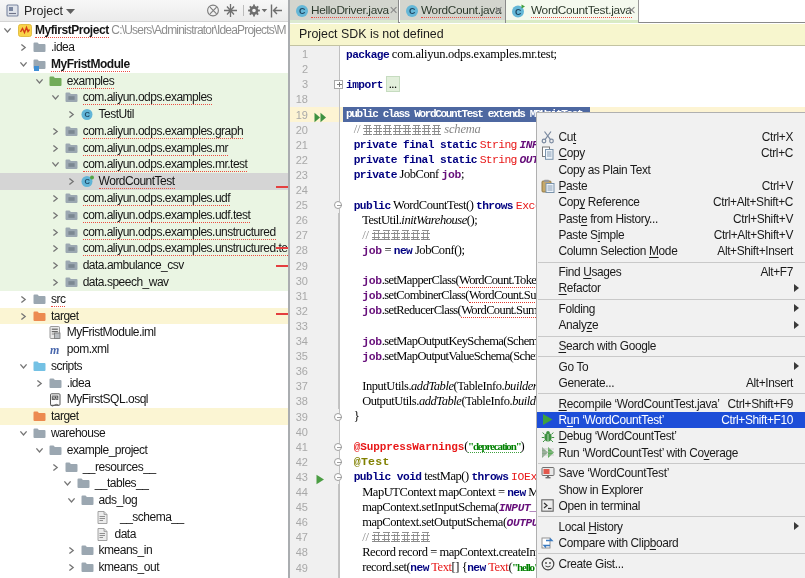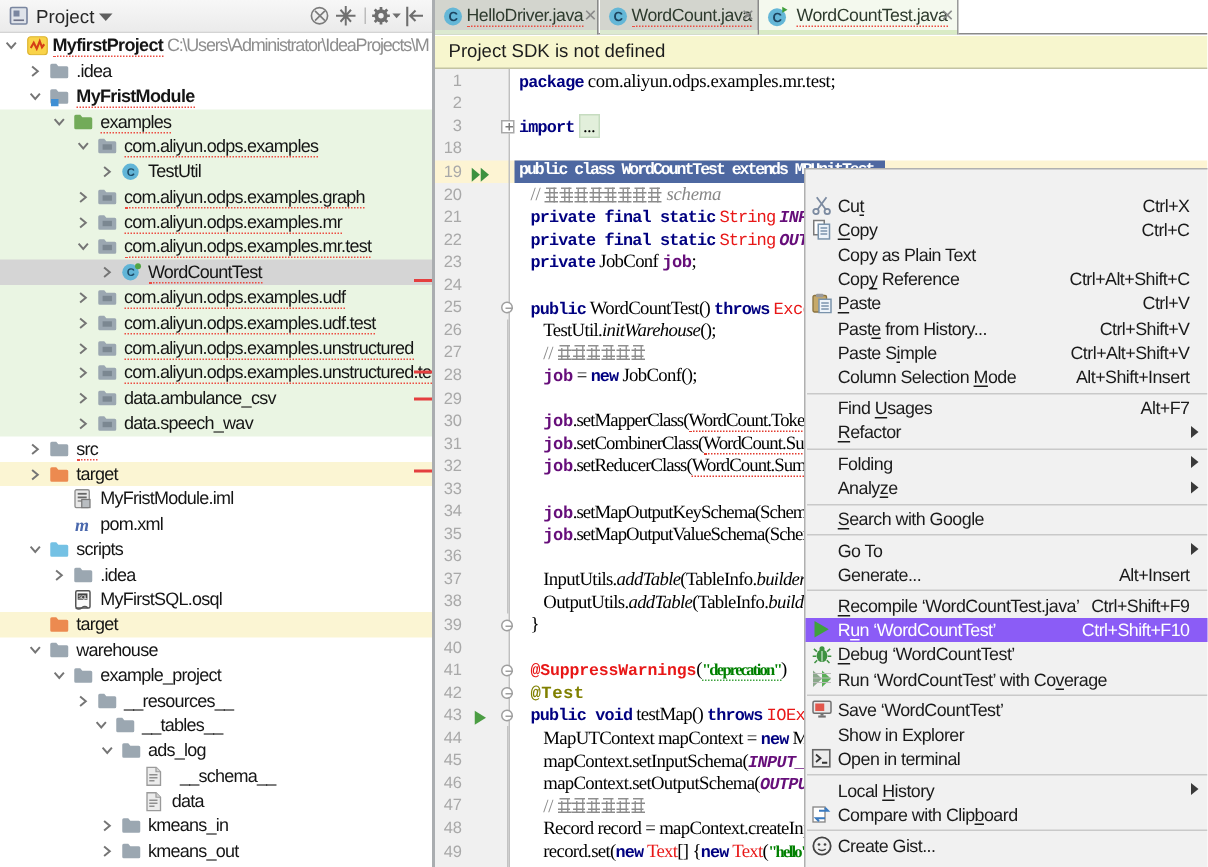--- a/index.html
+++ b/index.html
@@ -61,21 +61,21 @@
 .fplus{position:absolute;left:334px;width:9px;height:9px;border:1px solid #a8a8a8;background:#fff}
 .fplus:before{content:"";position:absolute;left:1.5px;top:3.5px;width:5px;height:1px;background:#7a7a7a}
 .fplus:after{content:"";position:absolute;left:3.5px;top:1.5px;width:1px;height:5px;background:#7a7a7a}
 
 #menu{position:absolute;left:536px;top:112px;width:270px;height:467px;background:#f1f1f1;border:1px solid #b0b0b0;border-right:none;padding-top:16px;font-size:11.9px;letter-spacing:-0.35px;color:#1a1a1a}
 .mi-row{position:relative;height:16.35px;line-height:16.35px;white-space:nowrap}
 .mi-row .ic{position:absolute;left:4px;top:1px;width:15px;height:14px}
 .mi-row .lab{position:absolute;left:21.5px;top:0}
 .mi-row .sc{position:absolute;right:13px;top:0;color:#1a1a1a}
 .mi-row .sub{position:absolute;right:7px;top:3.2px;width:0;height:0;border-left:5px solid #3a3a3a;border-top:4.5px solid transparent;border-bottom:4.5px solid transparent}
-.mi-row.hl{background:#8b5cf6;color:#fff}
+.mi-row.hl{background:#1d4ed8;color:#fff}
 .mi-row.hl .sc{color:#fff}
 .msep{height:1px;background:#c9c9c9;margin:1.9px 1px 1.4px 1px}
 u{text-decoration:underline;text-underline-offset:1.5px;text-decoration-thickness:1px}
 </style></head>
 <body>
 <div id="root">
 <div id="panel">
 <div class="hbg" style="left:0;top:72.5px;width:288px;height:218.1px"></div>
 <div class="rowsel" style="left:0;top:173.2px;width:288px;height:16.8px"></div>
 <div class="rowyel" style="left:0;top:307.5px;width:288px;height:16.8px"></div>
@@ -621,36 +621,36 @@
               <line x1="6" y1="10" x2="10.5" y2="10"></line>
             </g>
           </svg></span>
         <span class="lab"><u>C</u>opy</span>
         <span class="sc">Ctrl+C</span>
       </div>
 <div class="mi-row">
         <span class="lab">Copy as Plain Text</span>
       </div>
 <div class="mi-row">
-        <span class="lab">Cop<u>y</u> Reference</span>
-        <span class="sc">Ctrl+Alt+Shift+C</span>
-      </div>
-<div class="mi-row">
         <span class="ic"><svg width="14" height="14" viewBox="0 0 14 14">
             <rect x="1" y="2" width="9" height="11" rx="1" fill="#c6a96a" stroke="#8a7340" stroke-width="0.9"></rect>
             <rect x="3" y="0.8" width="5" height="2.4" rx="0.8" fill="#9a9a9a"></rect>
             <rect x="5" y="4.5" width="8" height="9" fill="#eef4fa" stroke="#7a93ab" stroke-width="1"></rect>
             <g stroke="#7a93ad" stroke-width="0.9">
               <line x1="6.5" y1="7" x2="11.5" y2="7"></line>
               <line x1="6.5" y1="9" x2="11.5" y2="9"></line>
               <line x1="6.5" y1="11" x2="11.5" y2="11"></line>
             </g>
           </svg></span>
         <span class="lab"><u>P</u>aste</span>
         <span class="sc">Ctrl+V</span>
+      </div>
+<div class="mi-row">
+        <span class="lab">Cop<u>y</u> Reference</span>
+        <span class="sc">Ctrl+Alt+Shift+C</span>
       </div>
 <div class="mi-row">
         <span class="lab">Past<u>e</u> from History...</span>
         <span class="sc">Ctrl+Shift+V</span>
       </div>
 <div class="mi-row">
         <span class="lab">Paste S<u>i</u>mple</span>
         <span class="sc">Ctrl+Alt+Shift+V</span>
       </div>
 <div class="mi-row">

